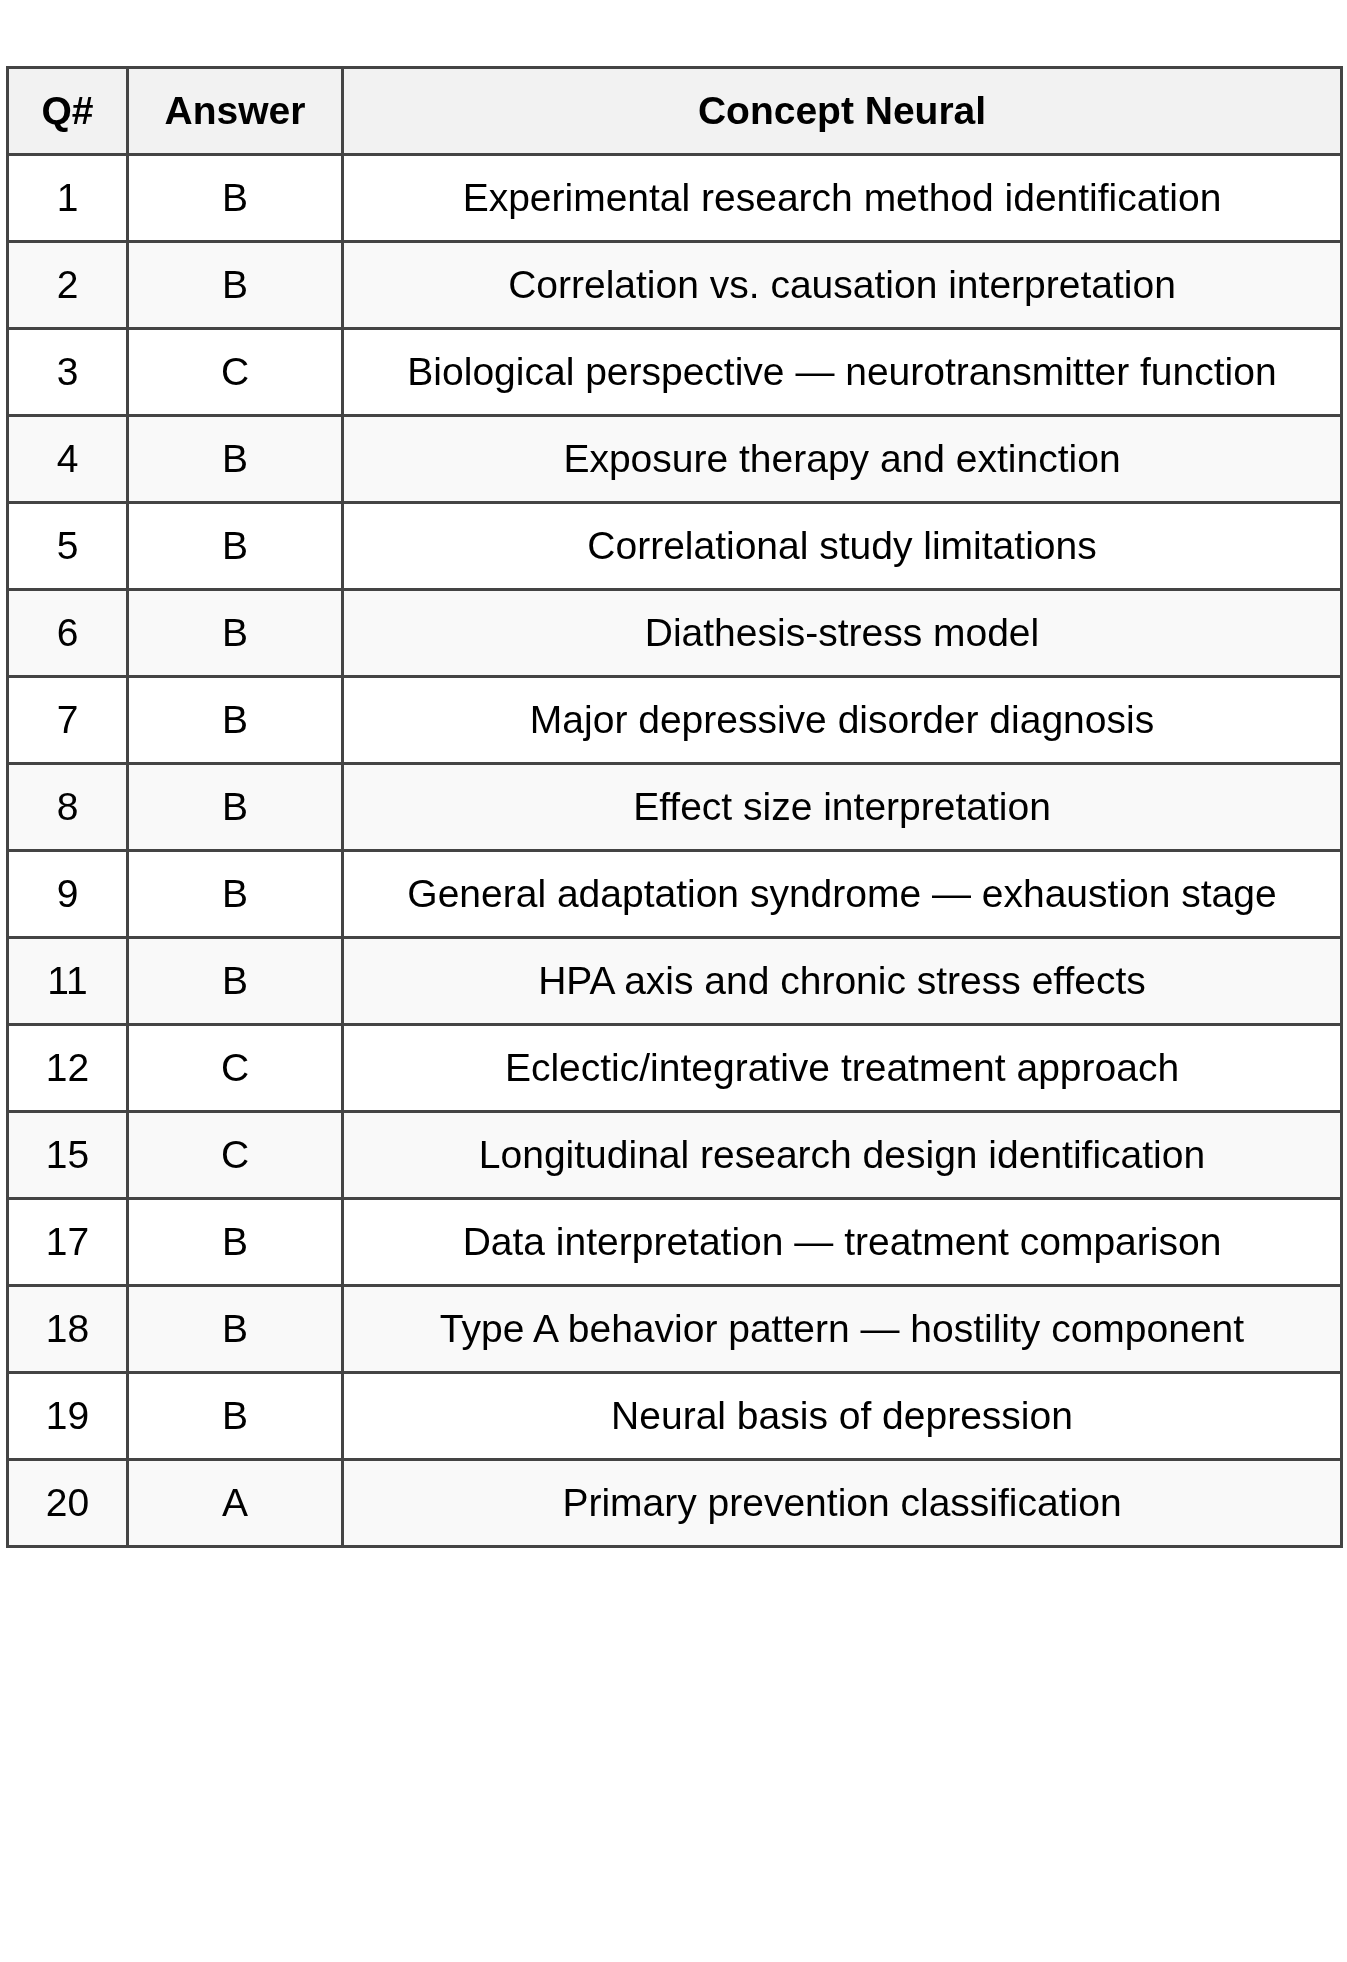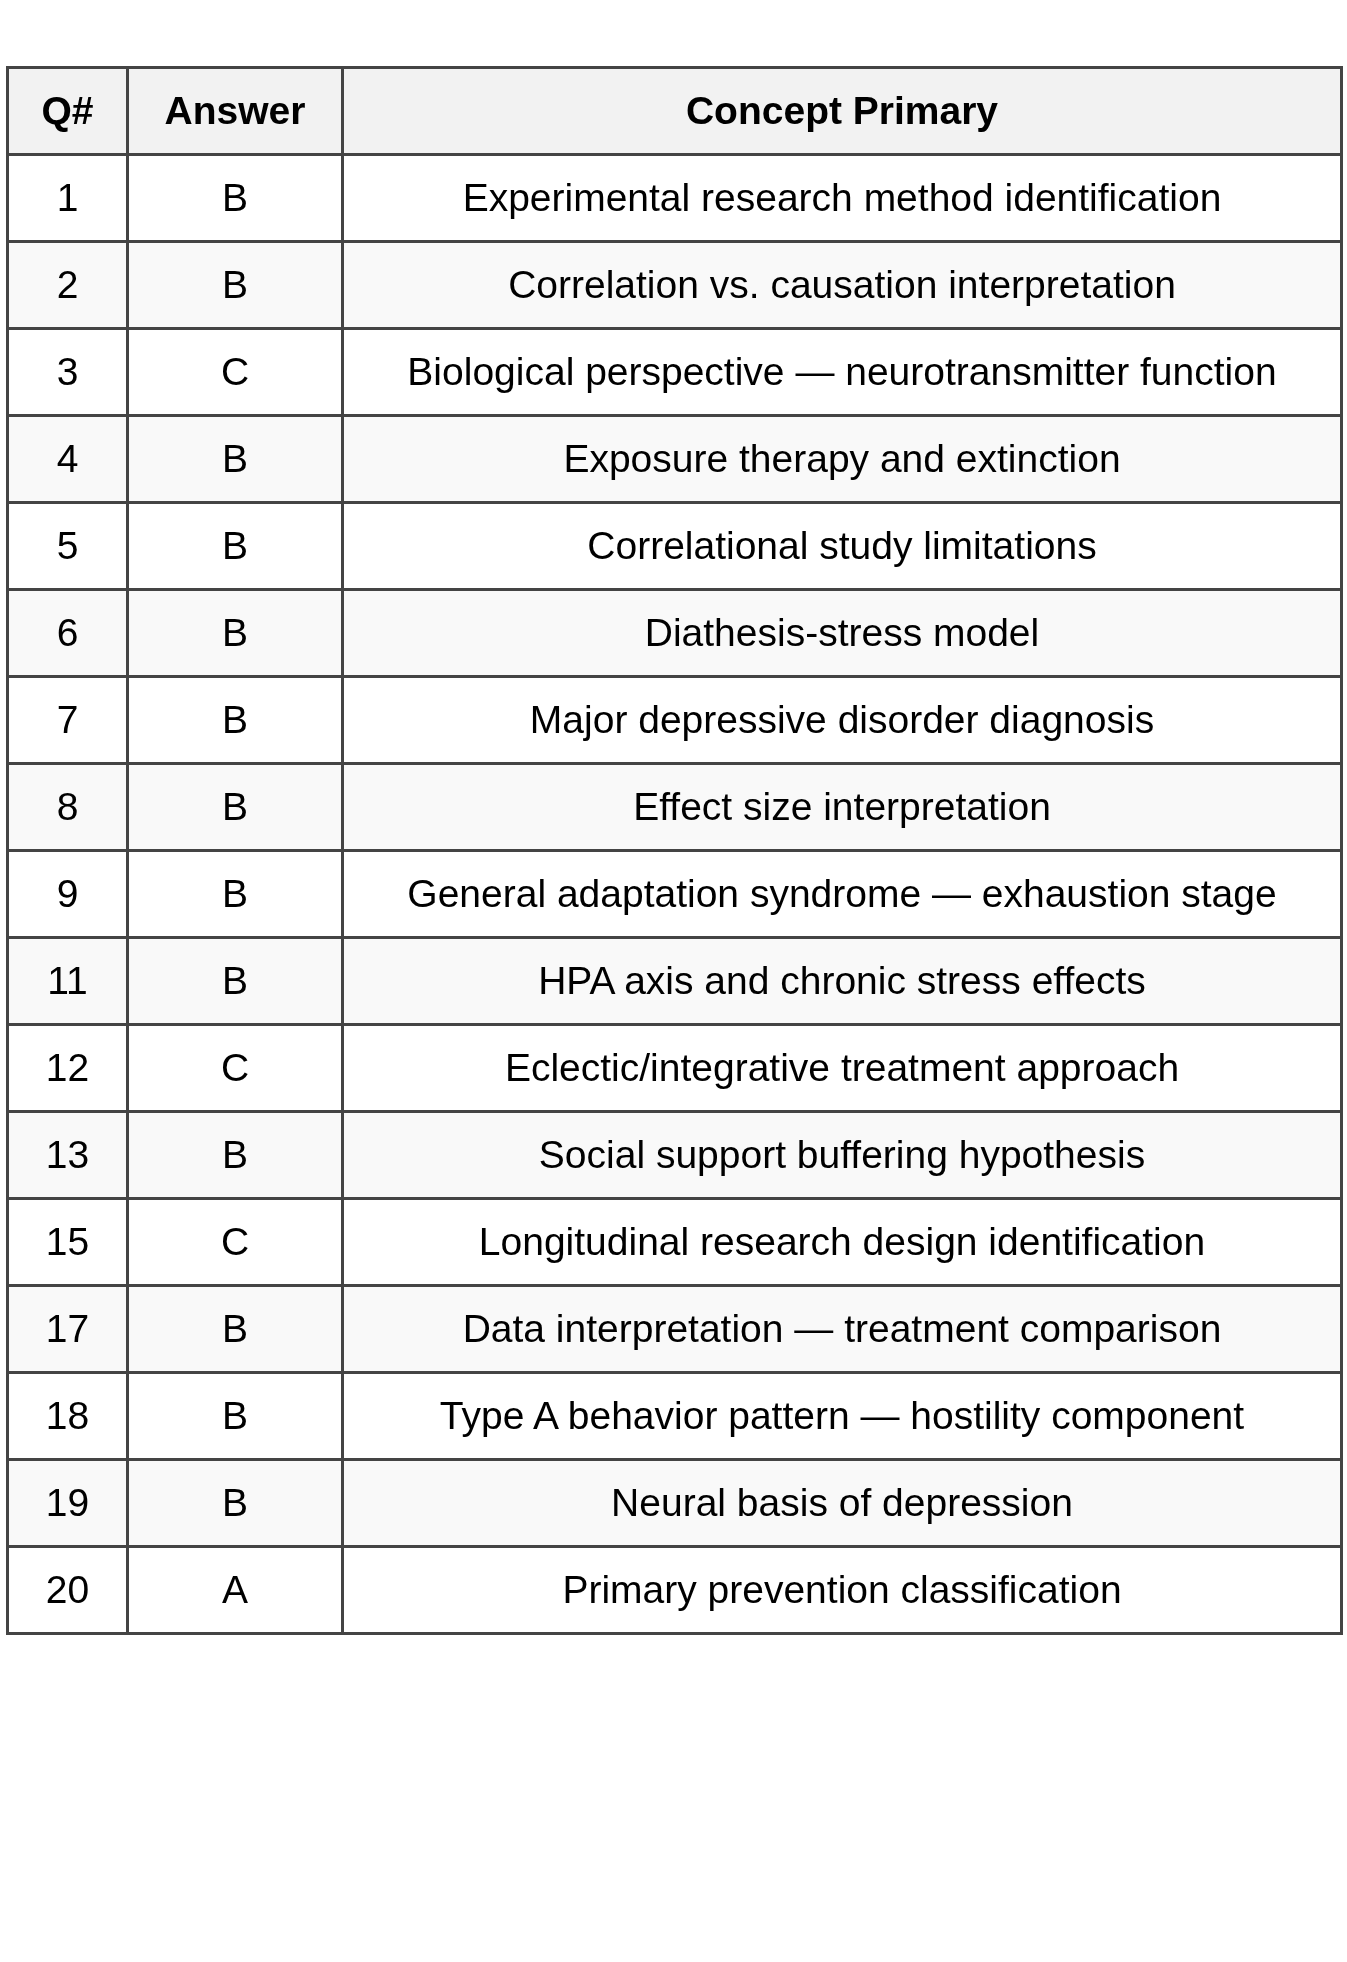--- a/index.html
+++ b/index.html
@@ -53,21 +53,21 @@
 <table class="key">
   <colgroup>
     <col class="c-q">
     <col class="c-ans">
     <col class="c-concept">
   </colgroup>
   <thead>
     <tr>
       <th>Q#</th>
       <th>Answer</th>
-      <th>Concept Primary</th>
+      <th>Concept Neural</th>
     </tr>
   </thead>
   <tbody id="table-body">
   <tr>
         <td>1</td>
         <td>B</td>
         <td>Experimental research method identification</td>
       </tr>
       <tr>
         <td>2</td>
@@ -113,25 +113,20 @@
         <td>11</td>
         <td>B</td>
         <td>HPA axis and chronic stress effects</td>
       </tr>
       <tr>
         <td>12</td>
         <td>C</td>
         <td>Eclectic/integrative treatment approach</td>
       </tr>
       <tr>
-        <td>13</td>
-        <td>B</td>
-        <td>Social support buffering hypothesis</td>
-      </tr>
-      <tr>
         <td>15</td>
         <td>C</td>
         <td>Longitudinal research design identification</td>
       </tr>
       <tr>
         <td>17</td>
         <td>B</td>
         <td>Data interpretation — treatment comparison</td>
       </tr>
       <tr>

